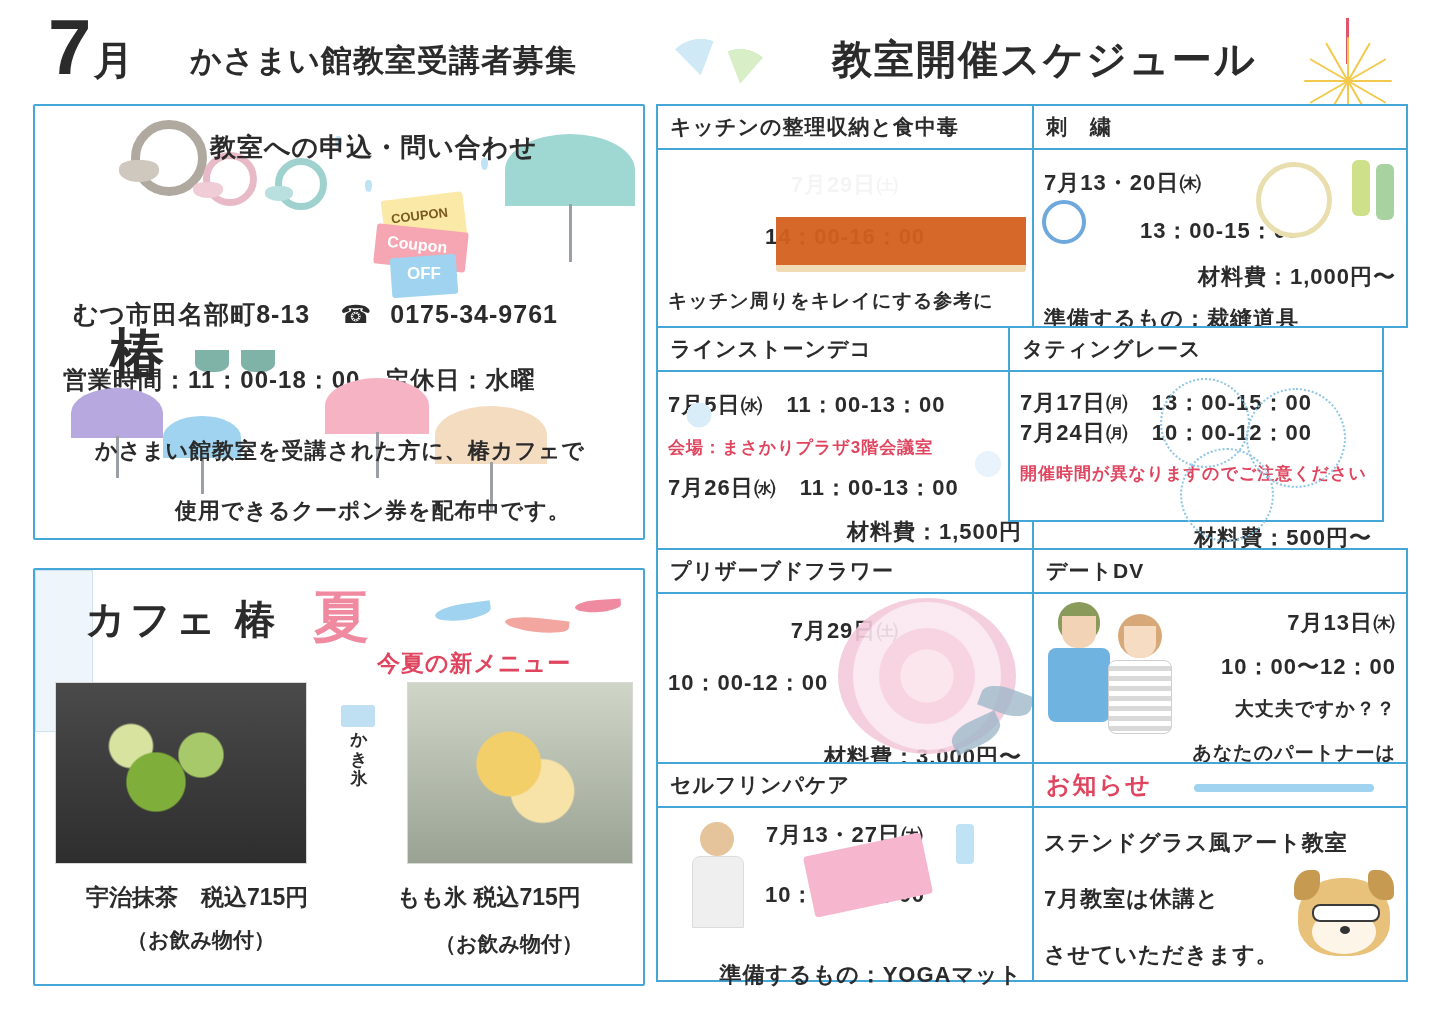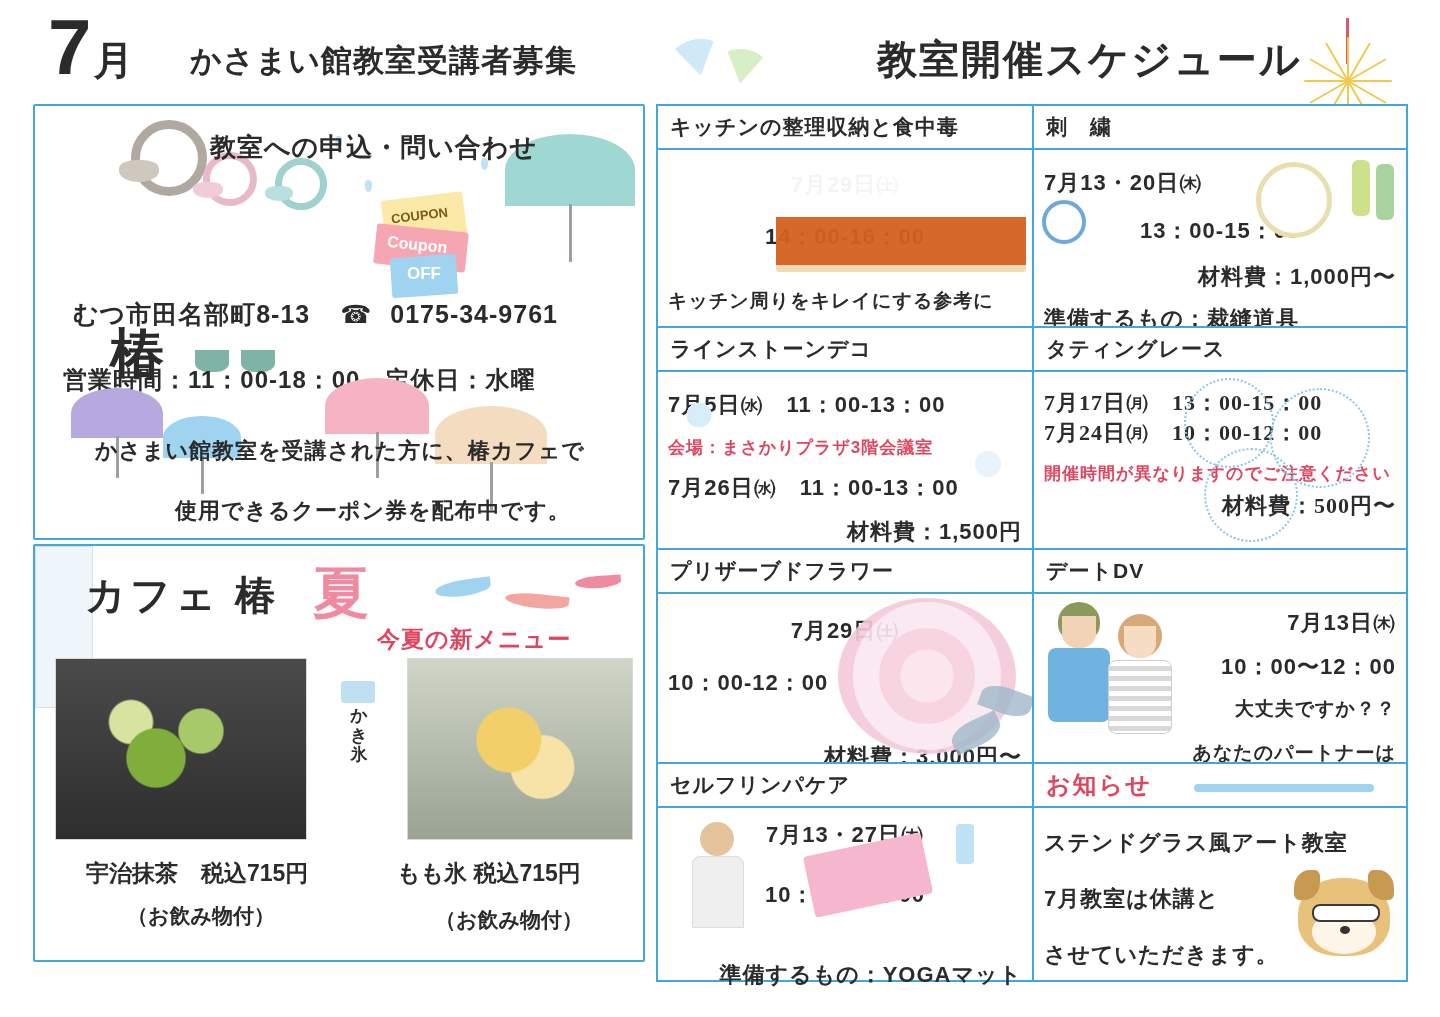--- a/index.html
+++ b/index.html
@@ -19,21 +19,21 @@
     display:flex;align-items:baseline;
   }
   .hdr-num{font-size:78px;font-weight:bold;letter-spacing:-2px;line-height:1;}
   .hdr-gatsu{font-size:40px;font-weight:bold;margin-left:4px;}
   .hdr-title{
     position:absolute;left:190px;top:40px;
     font-size:31px;font-weight:bold;letter-spacing:1px;
   }
   .sched-title{
     position:absolute;left:832px;top:32px;
-    font-size:40px;font-weight:bold;letter-spacing:2px;margin-left:45px;
+    font-size:40px;font-weight:bold;letter-spacing:2px;
   }
   
   .fan{position:absolute;}
   .fan1{left:672px;top:30px;width:48px;height:46px;
     background:radial-gradient(circle at 50% 100%, #cfe9f7 0 70%, transparent 71%);
     clip-path:polygon(50% 100%,0 18%,100% 18%);transform:rotate(-12deg);}
   .fan2{left:722px;top:40px;width:44px;height:44px;
     background:radial-gradient(circle at 50% 100%, #d8eec7 0 70%, transparent 71%);
     clip-path:polygon(50% 100%,0 18%,100% 18%);transform:rotate(10deg);}
   
@@ -65,21 +65,21 @@
   .umb-c{position:absolute;border-radius:50% 50% 0 0;}
   .umb-s{position:absolute;width:3px;background:#9aa0a6;}
   
   .coupon{position:absolute;}
   .coupon-a{left:348px;top:90px;width:82px;height:44px;background:#fbe9a8;transform:rotate(-7deg);border-radius:3px;}
   .coupon-b{left:340px;top:122px;width:92px;height:40px;background:#f6a6b2;transform:rotate(6deg);border-radius:3px;}
   .coupon-c{left:356px;top:150px;width:66px;height:40px;background:#9fd3ef;transform:rotate(-4deg);border-radius:3px;}
   .coupon-txt{position:absolute;font-size:13px;font-weight:bold;color:#7a5a20;}
 
   
-  #cafe-box{left:33px;top:544px;width:608px;height:414px;}
+  #cafe-box{left:33px;top:568px;width:608px;height:414px;}
   #cafe-title{position:absolute;left:50px;top:22px;font-size:40px;font-weight:bold;letter-spacing:4px;}
   #cafe-natsu{position:absolute;left:278px;top:10px;font-size:56px;font-weight:bold;color:#f08aa0;}
   #new-menu{position:absolute;left:342px;top:78px;font-size:23px;font-weight:bold;color:#e0455f;letter-spacing:1px;}
   .photo{position:absolute;border:1px solid #d8d8d8;overflow:hidden;}
   #photo-left{left:20px;top:112px;width:250px;height:180px;
     background:
       radial-gradient(circle at 40% 55%, #7fae3a 0 16%, transparent 17%),
       radial-gradient(circle at 58% 40%, #a7c96a 0 12%, transparent 13%),
       radial-gradient(circle at 30% 35%, #d9e3a0 0 10%, transparent 11%),
       linear-gradient(#4a4a4a,#2e2e2e);}
@@ -274,30 +274,30 @@
       <div class="bd">
         <div class="ill" style="left:12px;top:16px;width:58px;height:58px;background:radial-gradient(circle,#d9edf8 0 30%,transparent 31%);"></div>
         <div class="ill" style="right:14px;top:64px;width:60px;height:60px;background:radial-gradient(circle,#e9f3fb 0 30%,transparent 31%);"></div>
         <div class="line" style="margin-top:12px;">7月5日㈬　11：00-13：00</div>
         <div class="line sm red" style="margin-top:16px;">会場：まさかりプラザ3階会議室</div>
         <div class="line" style="margin-top:14px;">7月26日㈬　11：00-13：00</div>
         <div class="line r" style="margin-top:14px;">材料費：1,500円</div>
       </div>
     </div>
 
-    <div class="cell" style="left:376px;top:222px;width:376px;height:224px;font-family:Liberation Serif, serif;">
+    <div class="cell" style="left:352px;top:222px;width:376px;height:196px;">
       <div class="hd">タティングレース</div>
       <div class="bd">
         <div class="ill lace" style="left:150px;top:8px;width:86px;height:86px;"></div>
         <div class="ill lace" style="left:236px;top:18px;width:96px;height:96px;"></div>
         <div class="ill lace" style="left:170px;top:78px;width:90px;height:90px;"></div>
         <div class="line" style="margin-top:10px;">7月17日㈪　13：00-15：00</div>
         <div class="line" style="margin-top:0;">7月24日㈪　10：00-12：00</div>
         <div class="line red sm" style="margin-top:14px;">開催時間が異なりますのでご注意ください</div>
-        <div class="line r" style="margin-top:6px;">材料費：500円〜</div>
+        <div class="line r" style="margin-top:38px;">材料費：500円〜</div>
       </div>
     </div>
 
     <div class="cell" style="left:0;top:444px;width:378px;height:216px;">
       <div class="hd">プリザーブドフラワー</div>
       <div class="bd">
         <div class="ill rose"></div>
         <div class="ill leaf" style="right:0px;top:96px;transform:rotate(20deg);"></div>
         <div class="ill leaf" style="right:30px;top:128px;transform:rotate(-25deg);"></div>
         <div class="line c" style="margin-top:16px;">7月29日㈯</div>

